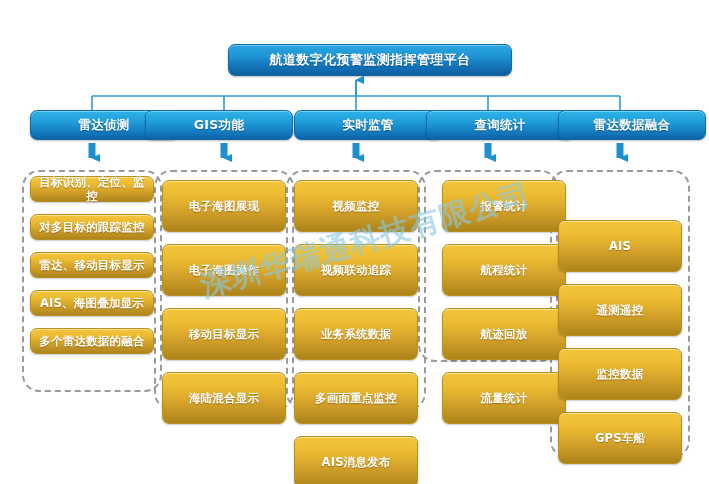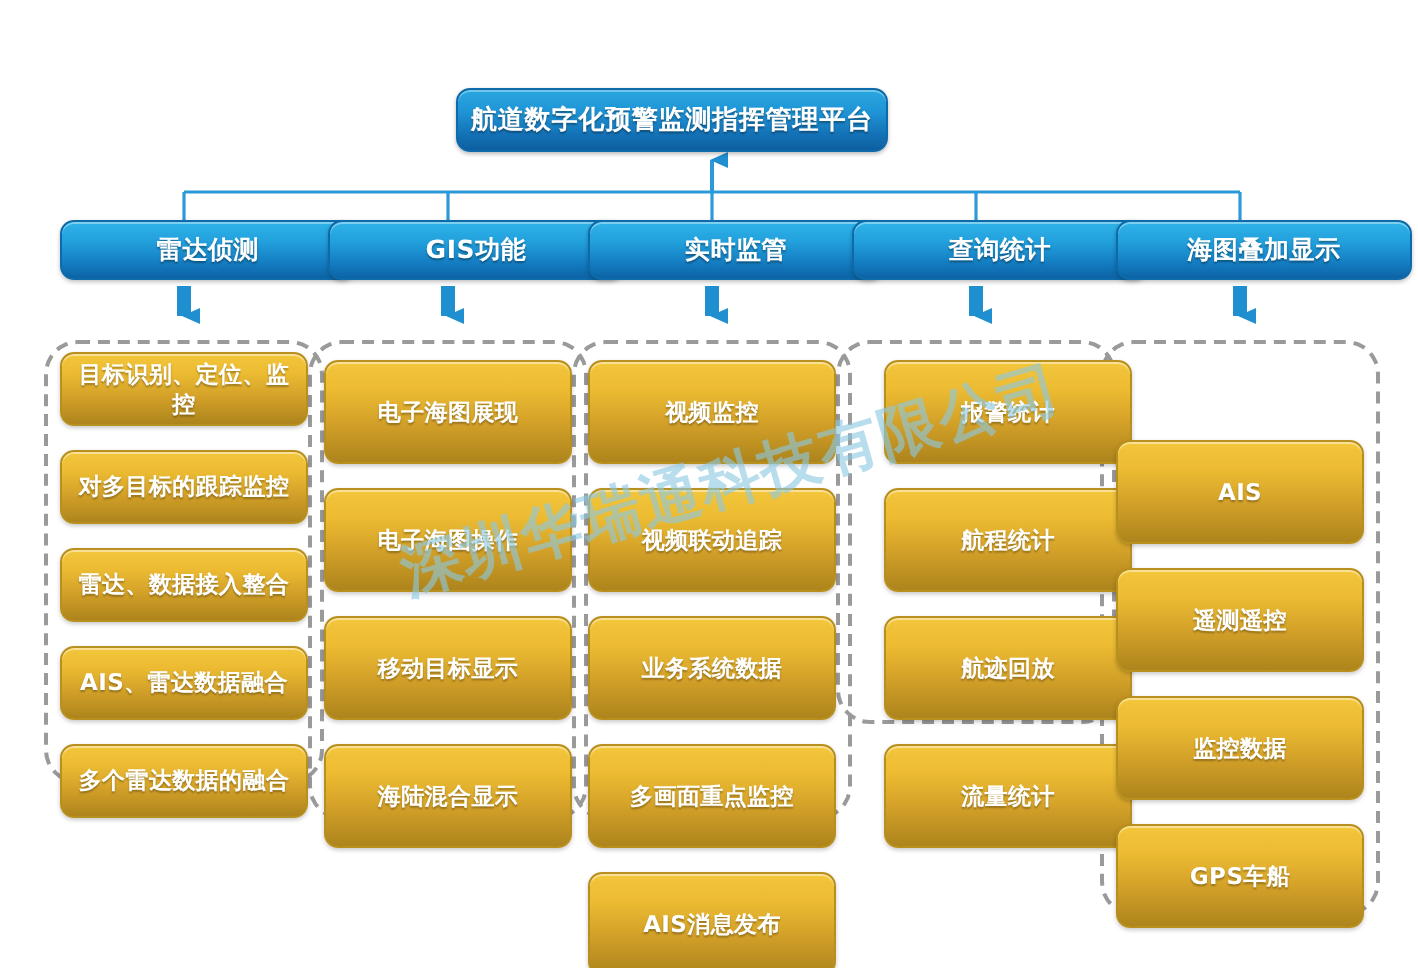--- a/index.html
+++ b/index.html
@@ -26,21 +26,21 @@
     width: 709px; height: 484px;
     pointer-events: none;
     z-index: 1;
   }
 
   
   .root-node {
     position: absolute;
     left: 228px;
     top: 44px;
-    width: 216px;
+    width: 284px;
     height: 32px;
     border-radius: 7px;
     background: linear-gradient(to bottom, #29a7e0 0%, #1f93d4 38%, #1473b8 72%, #0d5f9f 100%);
     border: 1px solid #0e6aa8;
     box-shadow: 0 1px 2px rgba(0,0,0,0.28), inset 0 1px 0 rgba(255,255,255,0.35);
     display: flex;
     align-items: center;
     justify-content: center;
     z-index: 3;
   }
@@ -101,21 +101,21 @@
     border: 1px solid #b8901f;
     box-shadow: 0 1px 2px rgba(0,0,0,0.22), inset 0 1px 0 rgba(255,255,255,0.45);
     display: flex;
     align-items: center;
     justify-content: center;
     text-align: center;
     margin-bottom: 12px;
     padding: 3px 5px;
   }
   .item.h1 { height: 52px; }
-  .item.h2 { height: 37px; }
+  .item.h2 { height: 26px; }
 
   .item .label {
     color: #ffffff;
     font-size: 11.5px;
     font-weight: bold;
     line-height: 1.25;
     letter-spacing: 0.2px;
     text-shadow: 0 1px 1px rgba(0,0,0,0.3);
   }
 
@@ -179,31 +179,31 @@
   </div>
   <div class="group-box" style="left:22px; top:170px; height:222px;"></div>
   <div class="item-stack" style="left:30px; top:176px;">
     <div class="item h2">
         <span class="label">目标识别、定位、监控</span>
       </div>
     <div class="item h2">
         <span class="label">对多目标的跟踪监控</span>
       </div>
     <div class="item h2">
-        <span class="label">雷达、数据接入整合</span>
-      </div>
-    <div class="item h2">
-        <span class="label">AIS、雷达数据融合</span>
+        <span class="label">雷达、移动目标显示</span>
+      </div>
+    <div class="item h2">
+        <span class="label">AIS、海图叠加显示</span>
       </div>
     <div class="item h2">
         <span class="label">多个雷达数据的融合</span>
       </div>
   </div>
 
-  <div class="col-head" style="left:164px;">
+  <div class="col-head" style="left:145px;">
     <span class="label">GIS功能</span>
   </div>
   <div class="group-box" style="left:154px; top:170px; height:240px;"></div>
   <div class="item-stack" style="left:162px; top:180px;">
     <div class="item h1">
         <span class="label">电子海图展现</span>
       </div>
     <div class="item h1">
         <span class="label">电子海图操作</span>
       </div>
@@ -250,21 +250,21 @@
       </div>
     <div class="item h1">
         <span class="label">航迹回放</span>
       </div>
     <div class="item h1">
         <span class="label">流量统计</span>
       </div>
   </div>
 
   <div class="col-head" style="left:558px;">
-    <span class="label">海图叠加显示</span>
+    <span class="label">雷达数据融合</span>
   </div>
   <div class="group-box" style="left:550px; top:170px; height:288px;"></div>
   <div class="item-stack" style="left:558px; top:180px;margin-top:40px;">
     <div class="item h1">
         <span class="label">AIS</span>
       </div>
     <div class="item h1">
         <span class="label">遥测遥控</span>
       </div>
     <div class="item h1">

